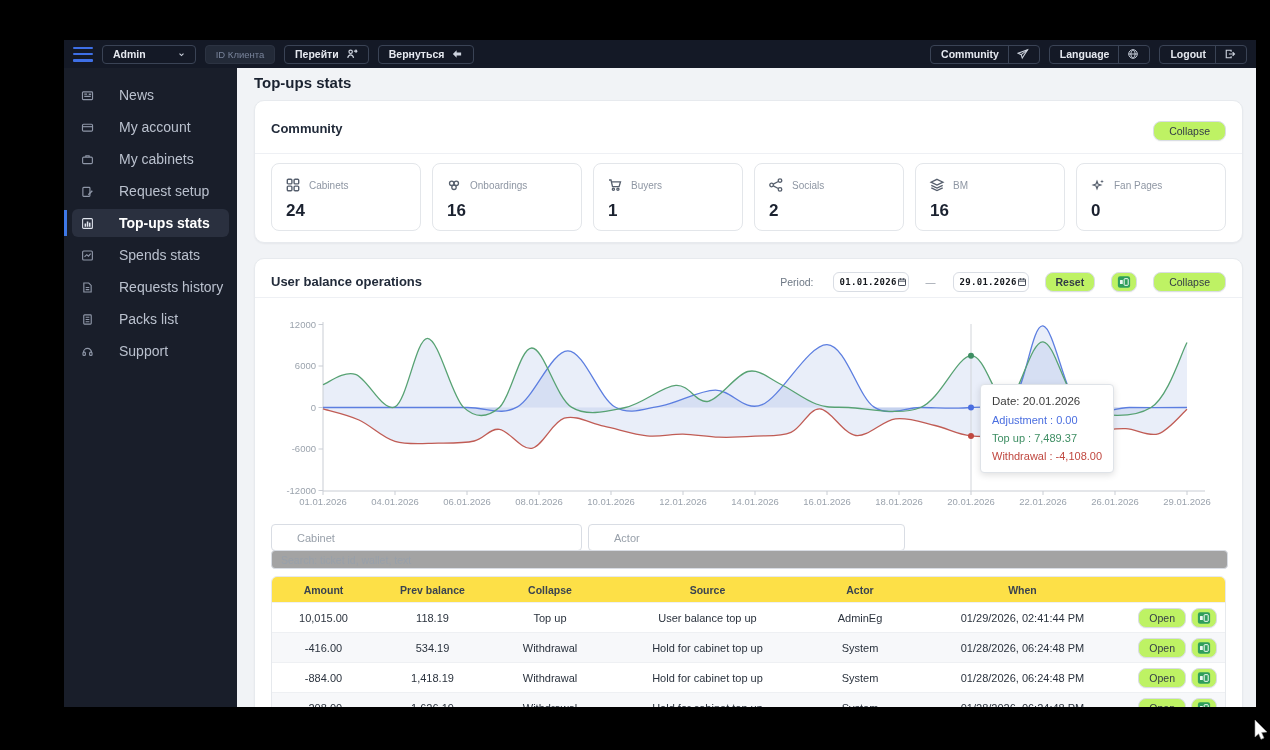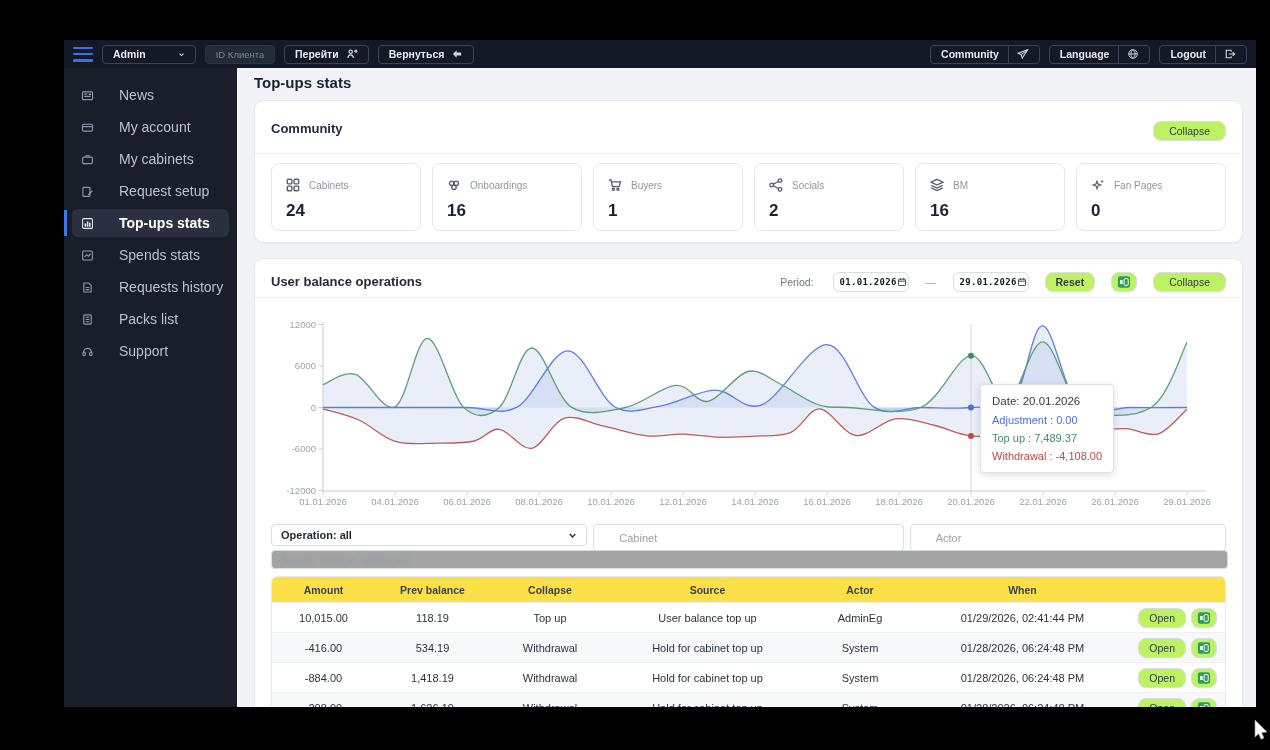--- a/index.html
+++ b/index.html
@@ -434,28 +434,20 @@
         <div class="chart-tooltip" id="chart-tooltip" style="left: 725px; top: 125px;">
           <div class="tip-date">Date: 20.01.2026</div>
           <div id="tooltip-rows">
               <div class="tip-row" style="color: rgb(74, 110, 224);">Adjustment : 0.00</div>
               <div class="tip-row" style="color: rgb(62, 142, 99);">Top up : 7,489.37</div>
               <div class="tip-row" style="color: rgb(192, 72, 64);">Withdrawal : -4,108.00</div>
             </div>
         </div>
 
         <div class="filters">
-          <div class="select-box">
-            <span class="sval">Operation: all</span>
-            <span style="display:inline-flex;color:#30363f;">
-                <svg width="9" height="9" viewBox="0 0 16 16" fill="none" stroke="currentColor" stroke-width="2.6">
-                  <path d="M3 5.5l5 5 5-5"></path>
-                </svg>
-              </span>
-          </div>
           <input class="f-input f-cabinet" placeholder="Cabinet" style="">
           <input class="f-input f-actor" placeholder="Actor" style="">
         </div>
         <input class="search-input" placeholder="Search: ticket id, wallet, text" style="">
 
         <div class="table">
           <div class="thead">
             <div class="tcell c0">Amount</div>
             <div class="tcell c1">Prev balance</div>
             <div class="tcell c2">Collapse</div>

